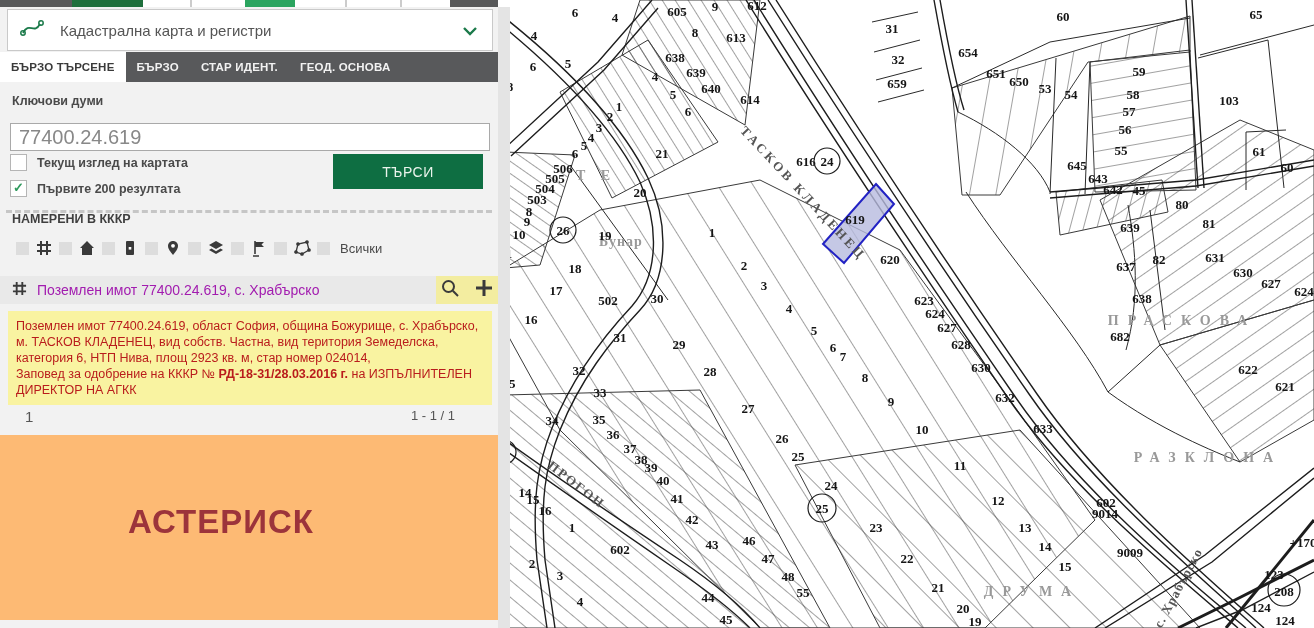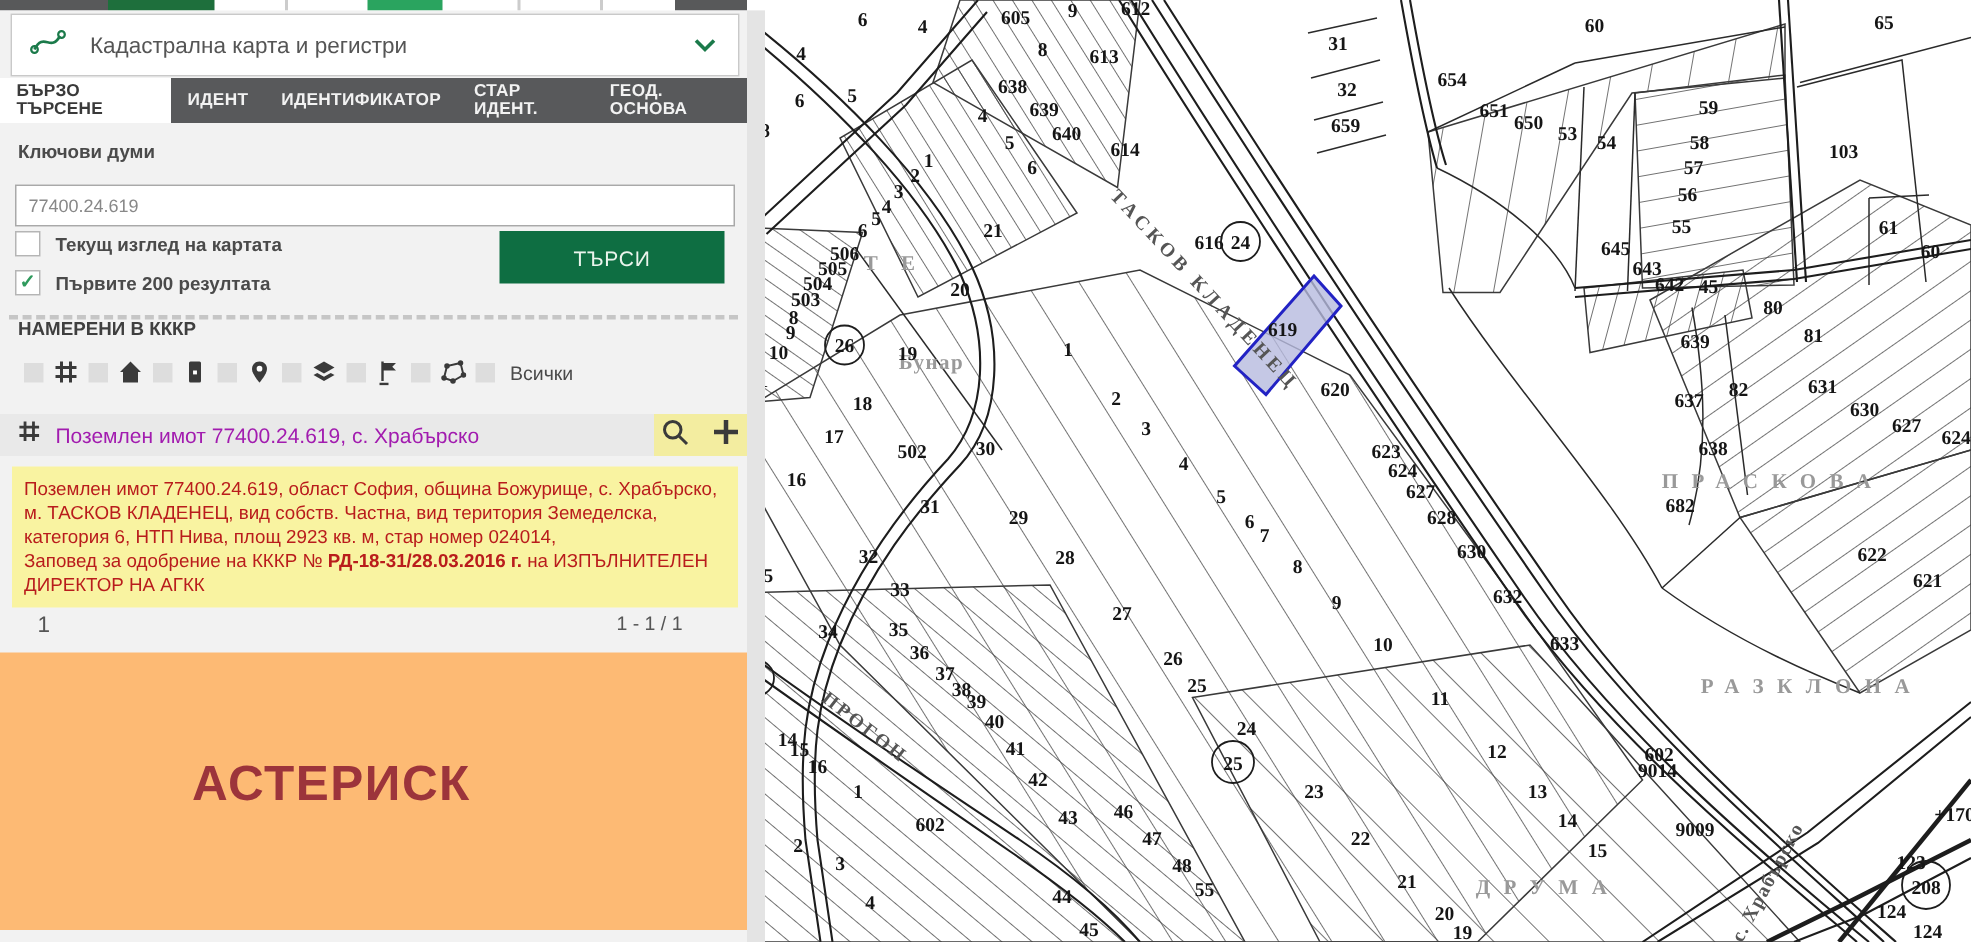--- a/index.html
+++ b/index.html
@@ -20,21 +20,21 @@
 
   .tabbar{position:absolute;left:0;top:45px;width:498px;height:30px;background:#58595b;
     display:flex;align-items:stretch;}
   .tab{color:#f2f2f2;font-size:11.5px;font-weight:bold;display:flex;align-items:center;
     padding:0 11px;letter-spacing:.2px;cursor:pointer;}
   .tab.active{background:#fff;color:#3a3a3a;}
 
   .formarea{position:absolute;left:0;top:75px;width:498px;}
   .lbl{font-size:12.5px;font-weight:bold;color:#4a4a4a;margin:12px 0 15px 12px;}
   .kwinput{display:block;margin-left:10px;width:462px;height:26px;border:1px solid #a9a9a9;
-    background:#fff;color:#888;font-size:12px;padding:0 8px;font-family:"Liberation Sans",sans-serif;}
+    background:#fff;color:#888;font-size:20px;padding:0 8px;font-family:"Liberation Sans",sans-serif;}
   .checks{position:absolute;left:10px;top:72px;}
   .chkrow{display:flex;align-items:center;margin-bottom:9px;}
   .box{width:15px;height:15px;border:1px solid #b5b5b5;background:#fff;margin-right:10px;
     font-size:13px;line-height:14px;text-align:center;color:#2f9a5d;font-weight:bold;}
   .chklbl{font-size:12.5px;font-weight:bold;color:#4a4a4a;}
   .searchbtn{position:absolute;left:333px;top:72px;width:150px;height:35px;background:#0e6e42;
     color:#eaf4ec;border:none;font-size:14px;letter-spacing:.5px;cursor:pointer;
     font-family:Liberation Sans, sans-serif;}
   .dashsep{position:absolute;left:6px;top:128px;width:486px;border-top:3px dashed #c6c6c6;}
 
@@ -105,22 +105,21 @@
       <span class="hdrtitle">Кадастрална карта и регистри</span>
       <span class="hdrchev">
         <svg width="16" height="12" viewBox="0 0 16 12">
           <polyline points="2,3 8,9 14,3" stroke="#1b7a4a" stroke-width="2.4" fill="none"></polyline>
         </svg>
       </span>
     </div>
 
     <div class="tabbar">
       <div class="tab active">БЪРЗО ТЪРСЕНЕ</div>
-      <div class="tab">ИДЕНТ</div>
-      <div class="tab">ИДЕНТИФИКАТОР</div>
+      <div class="tab">БЪРЗО</div>
       <div class="tab">СТАР ИДЕНТ.</div>
       <div class="tab">ГЕОД. ОСНОВА</div>
     </div>
 
     <div class="formarea">
       <div class="lbl">Ключови думи</div>
       <input class="kwinput" type="text" value="77400.24.619" style="">
       <div class="checks">
         <div class="chkrow">
           <span class="box"></span>

